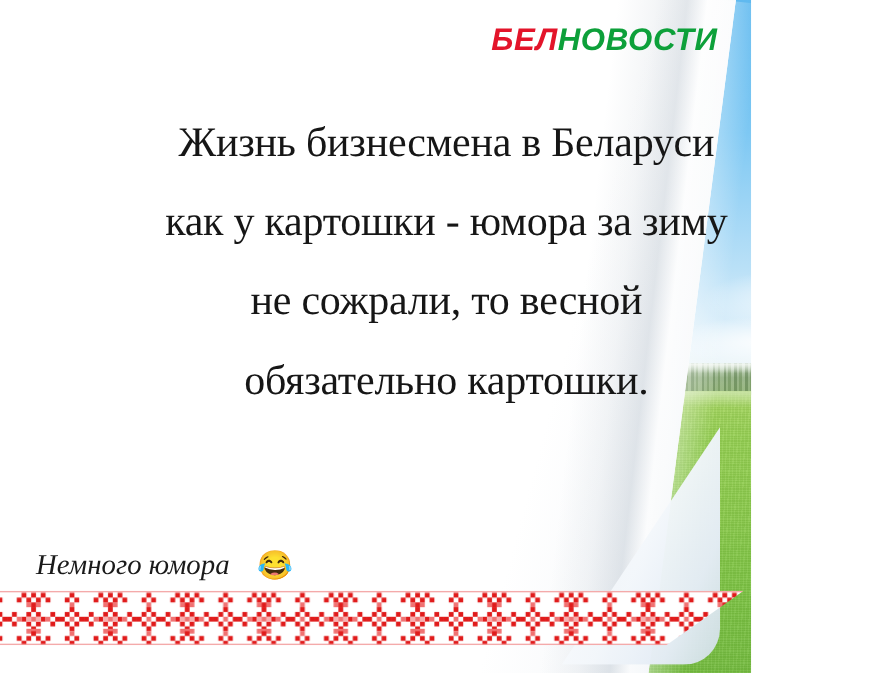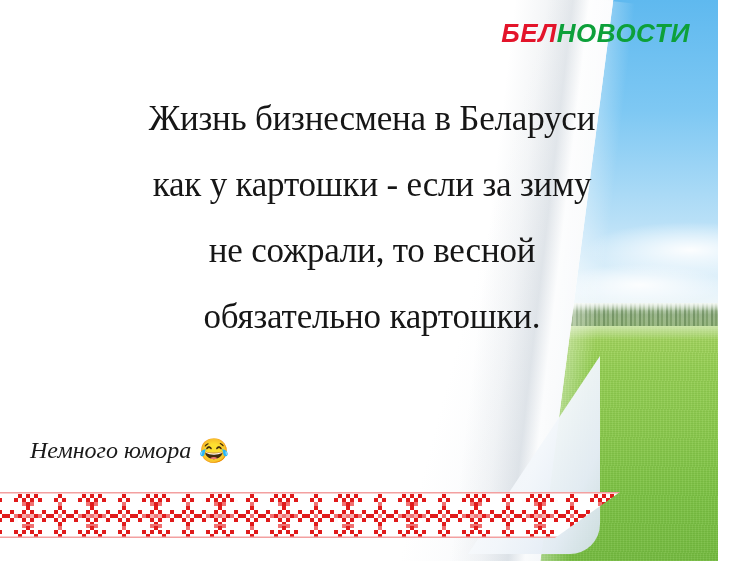--- a/index.html
+++ b/index.html
@@ -2,21 +2,21 @@
 <html><head>
 <meta charset="utf-8">
 <style>
   html, body {
     margin: 0;
     padding: 0;
     background: #ffffff;
   }
   #canvas {
     position: relative;
-    width: 718px;
+    width: 626px;
     height: 561px;
     overflow: hidden;
     font-family: "Liberation Serif", "DejaVu Serif", serif;
     background: #ffffff;
   }
 
   
   .bg-scene {
     position: absolute;
     inset: 0;
@@ -163,24 +163,24 @@
     font-family: "Liberation Serif", "DejaVu Serif", serif;
     margin-left: 44px;
   }
   .joke-line { display: block; white-space: nowrap; }
 
   
   .caption {
     position: absolute;
     z-index: 5;
     left: 30px;
-    top: 437px;
+    top: 458px;
     display: flex;
     align-items: center;
-    gap: 8px;
+    gap: 23px;
     font-style: italic;
     font-size: 24px;
     color: #1a1a1a;
     font-family: "Liberation Serif", "DejaVu Serif", serif;
   }
   .caption-emoji {
     font-style: normal;
     font-size: 24px;
     line-height: 1;
   }
@@ -221,21 +221,21 @@
   </div>
   <div class="paper-edge-shadow"></div>
   <div class="paper-curl"></div>
 
   <div class="logo">
     <span class="logo-bel">БЕЛ</span><span class="logo-novosti">НОВОСТИ</span>
   </div>
 
   <div class="joke">
     <span class="joke-line">Жизнь бизнесмена в Беларуси</span>
-    <span class="joke-line">как у картошки - если за зиму</span>
+    <span class="joke-line">как у картошки - юмора за зиму</span>
     <span class="joke-line">не сожрали, то весной</span>
     <span class="joke-line">обязательно картошки.</span>
   </div>
 
   <div class="caption">
     <span>Немного юмора</span>
     <span class="caption-emoji">😂</span>
   </div>
 
   <div class="ornament-wrap">

